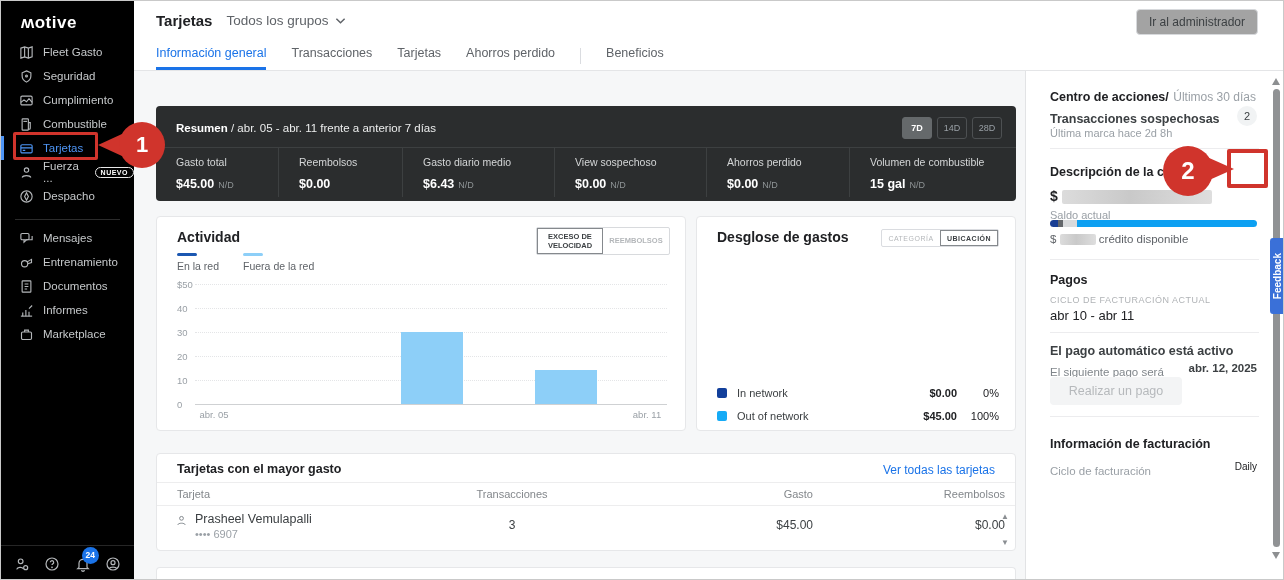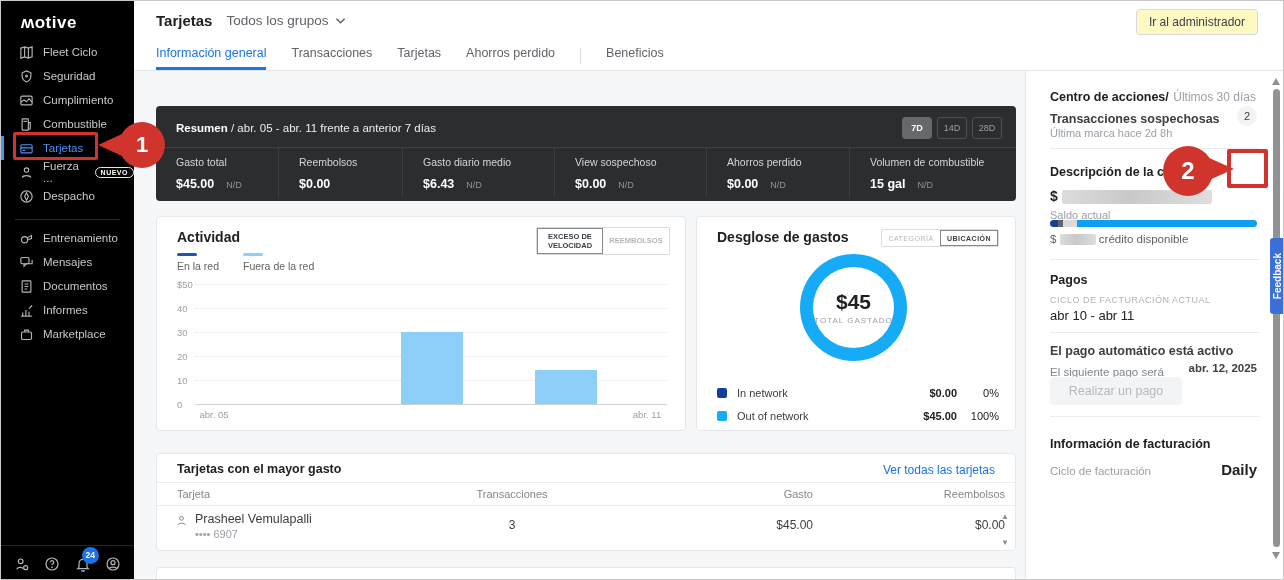--- a/index.html
+++ b/index.html
@@ -19,41 +19,41 @@
   .nuevo{margin-left:5px;border:1px solid #e8e8e8;border-radius:8px;font-size:7px;font-weight:bold;letter-spacing:.5px;padding:1px 5px;color:#fff}
   .side-bottom{position:absolute;left:0;bottom:0;width:133px;height:36px;border-top:1px solid #262626;display:flex;align-items:center;justify-content:space-between;padding:0 13px}
   .bicon{position:relative;color:#b4b7ba;display:flex;align-items:center}
   .badge24{position:absolute;top:-9px;left:7px;background:#1a73e8;color:#fff;font-size:8.5px;font-weight:bold;border-radius:50%;width:17px;height:17px;display:flex;align-items:center;justify-content:center}
 
   
   .header{position:absolute;left:133px;top:0;width:1151px;height:70px;background:#fff;border-bottom:1px solid #e4e5e7}
   .title-row{position:absolute;left:22px;top:11px;display:flex;align-items:center;gap:14px}
   .page-title{font-size:15px;font-weight:bold;color:#202124}
   .group-sel{display:flex;align-items:center;gap:7px;font-size:13.5px;color:#5f6368;cursor:pointer}
-  .admin-btn{position:absolute;right:27px;top:8px;height:26px;padding:0 12px;border:1px solid #d7d9dc;border-radius:4px;background:#fef9c3;font-size:12px;color:#3c4043;display:flex;align-items:center;cursor:pointer}
+  .admin-btn{position:absolute;right:27px;top:8px;height:26px;padding:0 12px;border:1px solid #d7d9dc;border-radius:4px;background:#a3a3a3;font-size:12px;color:#3c4043;display:flex;align-items:center;cursor:pointer}
   .tabs{position:absolute;left:22px;bottom:0;display:flex;align-items:flex-end;gap:25px}
   .tab{font-size:12.5px;color:#5f6368;padding-bottom:7px;border-bottom:3px solid transparent;cursor:pointer}
   .tab.active{color:#1a73e8;border-bottom-color:#1a73e8}
   .tab-div{width:1px;height:16px;background:#dadce0;margin-bottom:6px}
 
   
   .summary{position:absolute;left:155px;top:105px;width:860px;height:95px;background:#2b2d2e;border-radius:4px;color:#fff}
   .sum-head{display:flex;justify-content:space-between;align-items:center;padding:11px 14px 8px 20px}
   .sum-title{font-size:11.5px;color:#eceded}
   .sum-title b{font-weight:bold;color:#fff}
   .ranges{display:flex;gap:5px}
   .rbtn{min-width:30px;height:22px;display:flex;align-items:center;justify-content:center;font-size:9px;color:#9aa0a6;border:1px solid #4d5052;border-radius:3px;cursor:pointer}
   .rbtn.active{background:#65696b;border-color:#65696b;color:#fff;font-weight:bold}
   .metrics{display:grid;grid-template-columns:122px 124px 152px 152px 143px 1fr;border-top:1px solid #3d4041;height:50px}
   .mcell{padding:8px 0 0 20px;border-left:1px solid #3d4041}
   .mcell:first-child{border-left:none}
   .mlabel{font-size:10.5px;color:#d4d6d7}
   .mval{margin-top:6px}
   .mval .v{font-size:12.5px;font-weight:bold;color:#fff}
-  .mval .nd{font-size:9px;color:#8f9496;margin-left:12px}
+  .mval .nd{font-size:9px;color:#8f9496;margin-left:4px}
 
   
   .card{position:absolute;background:#fff;border:1px solid #e6e7e9;border-radius:4px}
   .card-title{position:absolute;left:20px;top:12px;font-size:14px;font-weight:bold;color:#202124}
 
   
   .act-toggle{position:absolute;right:15px;top:10px;display:flex;border:1px solid #d8dadd;border-radius:2px}
   .at-cell{width:66px;height:26px;display:flex;align-items:center;justify-content:center;text-align:center;font-size:7.5px;font-weight:bold;color:#b4b7ba;line-height:1.25;cursor:pointer}
   .at-cell.active{color:#3c4043;box-shadow:inset 0 0 0 1px #85898d}
   .legend{position:absolute;left:20px;top:36px;display:flex;gap:24px}
@@ -141,21 +141,21 @@
   <nav class="sidebar">
     <div class="logo">ʍotive</div>
     <div class="nav">
       <div class="nav-item">
         <span class="nicon">
             <svg width="15" height="15" viewBox="0 0 24 24" fill="none" stroke="currentColor" stroke-width="1.8">
               <path d="M3 5l6-2 6 2 6-2v16l-6 2-6-2-6 2z"></path>
               <path d="M9 3v16M15 5v16"></path>
             </svg>
           </span>
-        <span>Fleet Ciclo</span>
+        <span>Fleet Gasto</span>
       </div>
       <div class="nav-item">
         <span class="nicon">
             <svg width="15" height="15" viewBox="0 0 24 24" fill="none" stroke="currentColor" stroke-width="1.8">
               <path d="M12 3l7 3v5c0 5-3.5 8-7 10-3.5-2-7-5-7-10V6z"></path>
               <circle cx="12" cy="11" r="1.5"></circle>
             </svg>
           </span>
         <span>Seguridad</span>
       </div>
@@ -204,34 +204,34 @@
               <circle cx="12" cy="12" r="9"></circle>
               <path d="M12 6l3 6-3 6-3-6z"></path>
             </svg>
           </span>
         <span>Despacho</span>
       </div>
       <div class="nav-div"></div>
       <div class="nav-item">
         <span class="nicon">
             <svg width="15" height="15" viewBox="0 0 24 24" fill="none" stroke="currentColor" stroke-width="1.8">
+              <rect x="3" y="4" width="13" height="10" rx="2"></rect>
+              <path d="M8 14v4l4-4h9V8"></path>
+            </svg>
+          </span>
+        <span>Mensajes</span>
+      </div>
+      <div class="nav-item">
+        <span class="nicon">
+            <svg width="15" height="15" viewBox="0 0 24 24" fill="none" stroke="currentColor" stroke-width="1.8">
               <circle cx="9" cy="14" r="5"></circle>
               <path d="M13 11l7-4v5l-6 2"></path>
             </svg>
           </span>
         <span>Entrenamiento</span>
-      </div>
-      <div class="nav-item">
-        <span class="nicon">
-            <svg width="15" height="15" viewBox="0 0 24 24" fill="none" stroke="currentColor" stroke-width="1.8">
-              <rect x="3" y="4" width="13" height="10" rx="2"></rect>
-              <path d="M8 14v4l4-4h9V8"></path>
-            </svg>
-          </span>
-        <span>Mensajes</span>
       </div>
       <div class="nav-item">
         <span class="nicon">
             <svg width="15" height="15" viewBox="0 0 24 24" fill="none" stroke="currentColor" stroke-width="1.8">
               <rect x="5" y="3" width="14" height="18" rx="1"></rect>
               <path d="M9 8h6M9 12h6M9 16h4"></path>
             </svg>
           </span>
         <span>Documentos</span>
       </div>
@@ -381,26 +381,20 @@
     <div class="xtick" style="left:27px;top:192px">abr. 05</div>
     <div class="xtick" style="left:460px;top:192px">abr. 11</div>
   </section>
 
   <section class="card" style="left:695px;top:215px;width:320px;height:215px">
     <div class="card-title">Desglose de gastos</div>
     <div class="do-toggle">
       <div class="do-cell">CATEGORÍA</div>
       <div class="do-cell active">UBICACIÓN</div>
     </div>
-    <div class="donut" style="background: conic-gradient(rgb(18, 63, 155) 0deg, rgb(18, 63, 155) 0deg, rgb(22, 171, 246) 0deg, rgb(22, 171, 246) 360deg);">
-      <div class="donut-hole">
-        <span class="donut-val">$45</span>
-        <span class="donut-sub">TOTAL GASTADO</span>
-      </div>
-    </div>
     <div class="dleg-row" style="top:170px">
       <span class="dleg-sq" style="background: rgb(18, 63, 155);"></span>
       <span class="dleg-label">In network</span>
       <span class="dleg-val">$0.00</span>
       <span class="dleg-pct">0%</span>
     </div>
     <div class="dleg-row" style="top:193px">
       <span class="dleg-sq" style="background: rgb(22, 171, 246);"></span>
       <span class="dleg-label">Out of network</span>
       <span class="dleg-val">$45.00</span>
@@ -477,21 +471,21 @@
     <div class="rp" style="top:291px">
       <span style="font-size:11.5px;color:#80868b">El siguiente pago será</span>
       <span class="kv-right" style="font-size:11.5px;font-weight:bold;color:#3c4043">abr. 12, 2025</span>
     </div>
     <button class="pay-btn">Realizar un pago</button>
     <div class="rp-div" style="top:345px"></div>
 
     <div class="rp rp-title" style="top:366px">Información de facturación</div>
     <div class="rp" style="top:390px">
       <span class="rp-muted" style="font-size:11.5px">Ciclo de facturación</span>
-      <span class="kv-right" style="font-size:15px;font-weight:bold;color:#202124">Daily</span>
+      <span class="kv-right" style="font-size:10px;font-weight:normal;color:#202124">Daily</span>
     </div>
   </aside>
 
   <div class="sarrow-up"></div>
   <div class="vscroll"></div>
   <div class="sarrow-down"></div>
   <div class="feedback">
       <span>Feedback</span>
     </div>
 

